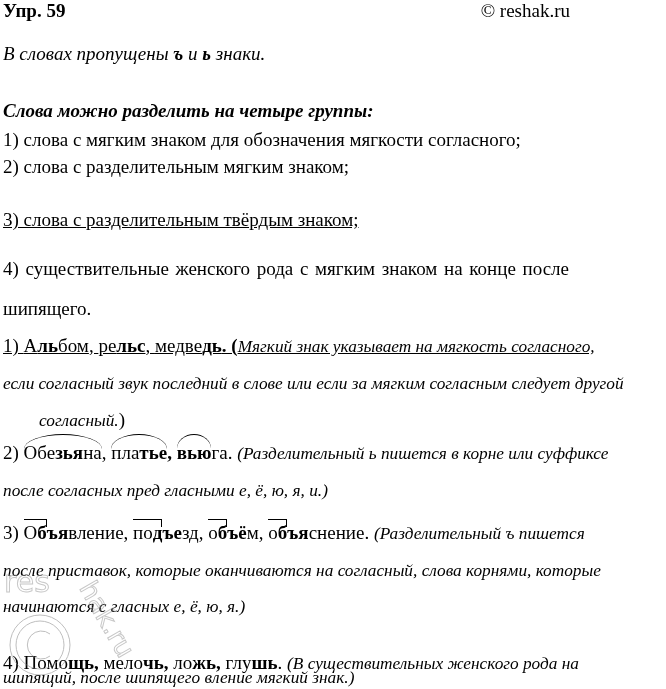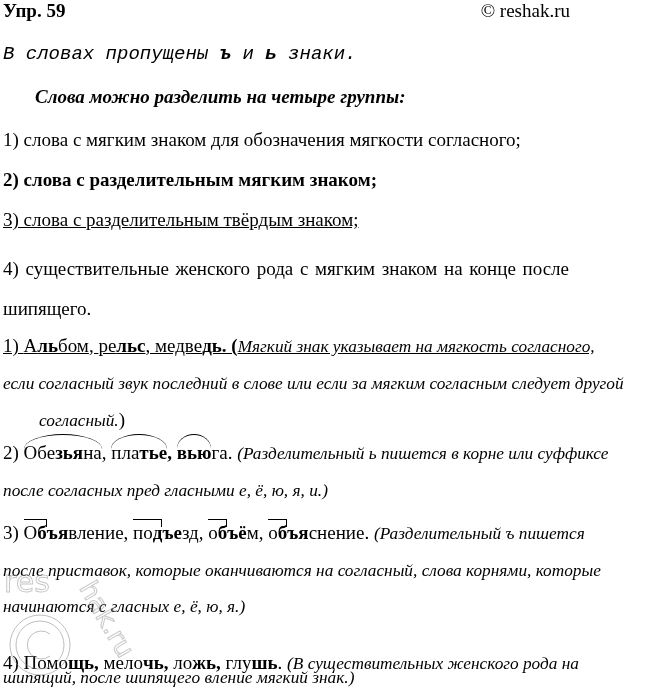--- a/index.html
+++ b/index.html
@@ -42,28 +42,28 @@
     }
   </style>
 </head>
 <body>
 
 <div class="page">
 
   <div class="hdr-title">Упр. 59</div>
   <div class="hdr-copy">© reshak.ru</div>
 
-  <div class="line it" style="top:43px;font-family:Liberation Mono, monospace;">
+  <div class="line it" style="top:43px;">
     <span>В словах пропущены </span><span class="b">ъ</span><span> и </span><span class="b">ь</span><span> знаки.</span>
   </div>
 
-  <div class="line it b" style="top:86px;margin-left:32px;">Слова можно разделить на четыре группы:</div>
+  <div class="line it b" style="top:100px;">Слова можно разделить на четыре группы:</div>
 
   <div class="line" style="top:129px;">1) слова с мягким знаком для обозначения мягкости согласного;</div>
-  <div class="line" style="top:169px;font-weight:bold;">2) слова с разделительным мягким знаком;</div>
+  <div class="line" style="top:156px;">2) слова с разделительным мягким знаком;</div>
   <div class="line" style="top:209px;text-decoration:underline;">3) слова с разделительным твёрдым знаком;</div>
   <div class="line just" style="top:249px; line-height:40px;">
     <span>4) существительные женского рода с мягким знаком на конце после шипящего.</span>
   </div>
 
   <div class="line" style="top:335px;text-decoration:underline;">
     <span>1) </span><span><span>А</span><span class="b">ль</span><span>бом</span></span><span>, </span><span><span>ре</span><span class="b">льс</span></span><span>, </span><span><span>медве</span><span class="b">дь</span></span><span class="b">. (</span><span class="note">Мягкий знак указывает на мягкость согласного,</span>
   </div>
   <div class="line note" style="top:373px;">если согласный звук последний в слове или если за мягким согласным следует другой</div>
   <div class="line" style="top:409px;margin-left:36px;">

